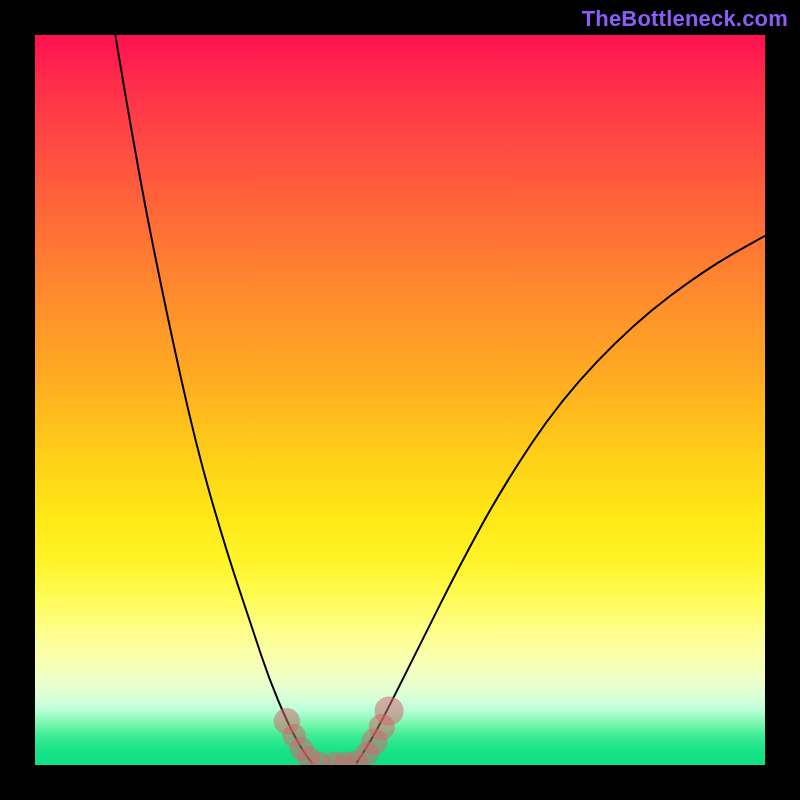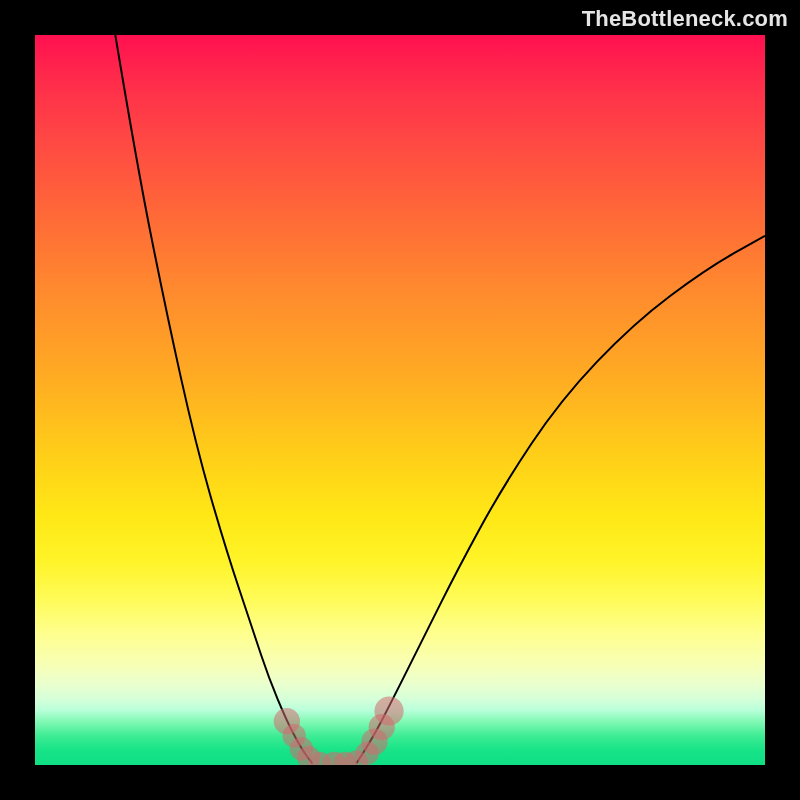--- a/index.html
+++ b/index.html
@@ -14,21 +14,21 @@
   .canvas {
     position: relative;
     width: 800px;
     height: 800px;
     background: #000;
   }
   .watermark {
     position: absolute;
     top: 6px;
     right: 12px;
-    color: #e5e5e5;
+    color: #8b5cf6;
     font-size: 22px;
     font-weight: 600;
     letter-spacing: 0.2px;
     z-index: 20;
     user-select: none;
   }
   .plot-area {
     position: absolute;
     left: 35px;
     top: 35px;

